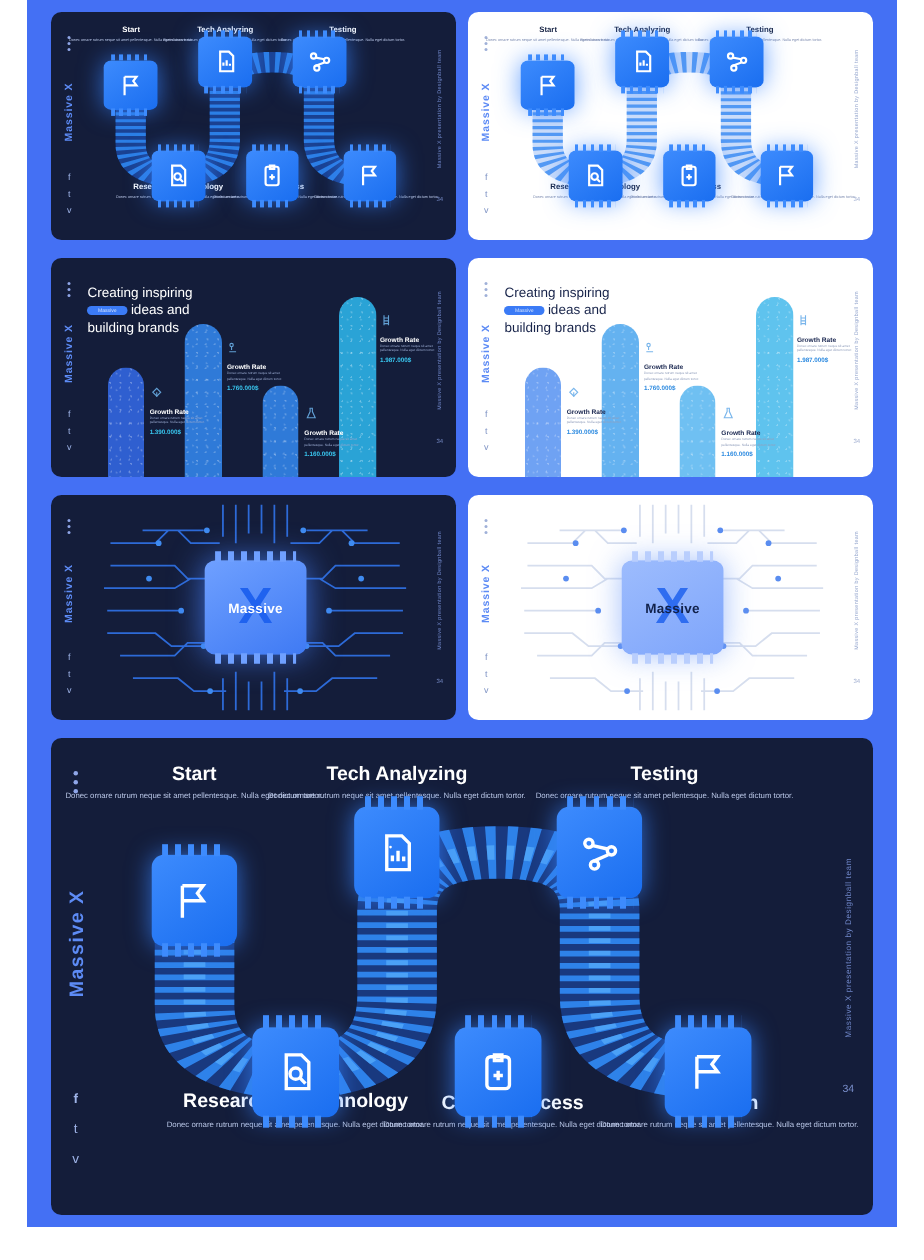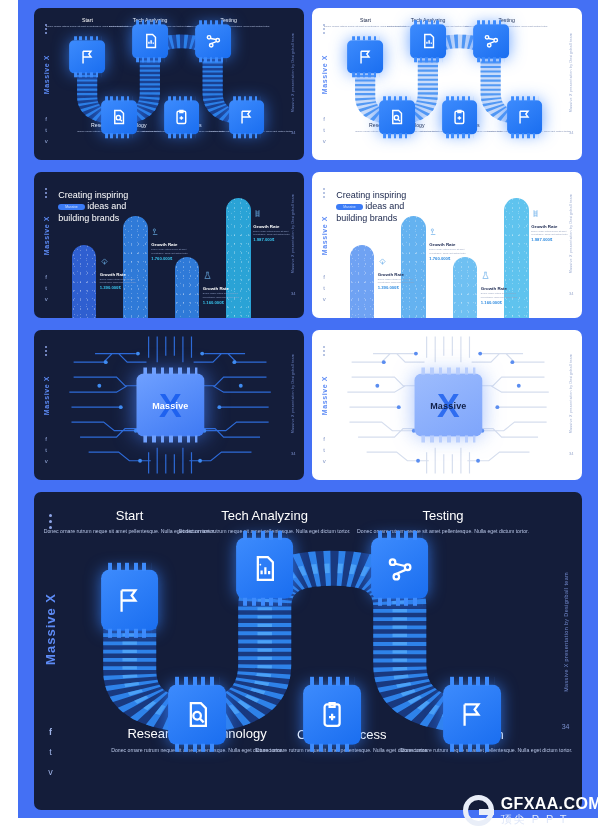--- a/index.html
+++ b/index.html
@@ -65,21 +65,21 @@
   .slide.light .vcredit { color: #97a8cf; }
   .pagenum { font-size: 4px; color: #7b90cd; }
   .slide.light .pagenum { color: #9aa9cd; }
 
   
   .proc-body { position: absolute; left: 9%; right: 8%; top: 0; bottom: 0; }
   .proc-svg { position: absolute; inset: 0; width: 100%; height: 100%; }
   .step {
     position: absolute; text-align: center; transform: translateX(-50%);
   }
-  .step h4 { font-weight: 400; color: #ffffff; margin-bottom: 2px; }
+  .step h4 { font-weight: 700; color: #ffffff; margin-bottom: 2px; }
   .step p { color: #b9c6e6; }
   .slide.light .step h4 { color: #172445; }
   .slide.light .step p { color: #7e8cb0; }
   .chip {
     position: absolute; transform: translate(-50%, -50%);
     border-radius: 14%;
     background: linear-gradient(145deg, #3d8bfd, #1a6ef0);
     box-shadow: 0 0 16px rgba(56,132,255,.75);
     display: flex; align-items: center; justify-content: center;
   }
@@ -681,20 +681,13 @@
           </svg>
       </div>
     </div>
 
     <div class="rail-r" style="width:6%; gap:10%;">
       <span class="vcredit" style="font-size:5.4px; letter-spacing:.4px;">Massive X presentation by Designball team</span>
       <span class="pagenum" style="font-size:7px;">34</span>
     </div>
   </div>
 
-  <div class="watermark">
-    <div class="wm-g"></div>
-    <div class="wm-txt">
-      <div class="wm1">GFXAA.COM</div>
-      <div class="wm2">顶尖 P P T</div>
-    </div>
-  </div>
 </div>
 
 </body></html>

